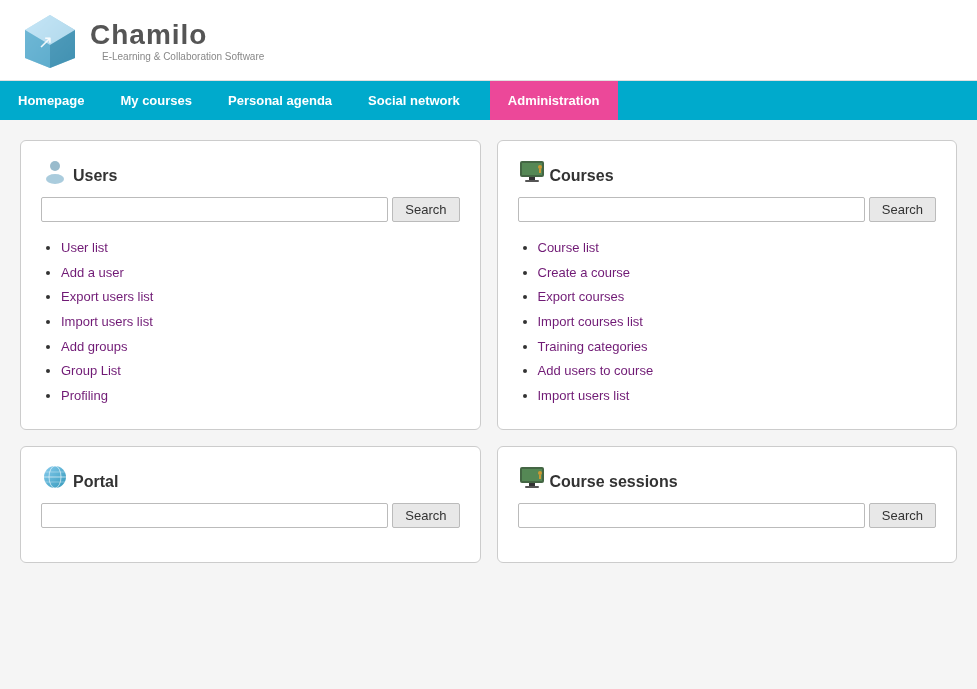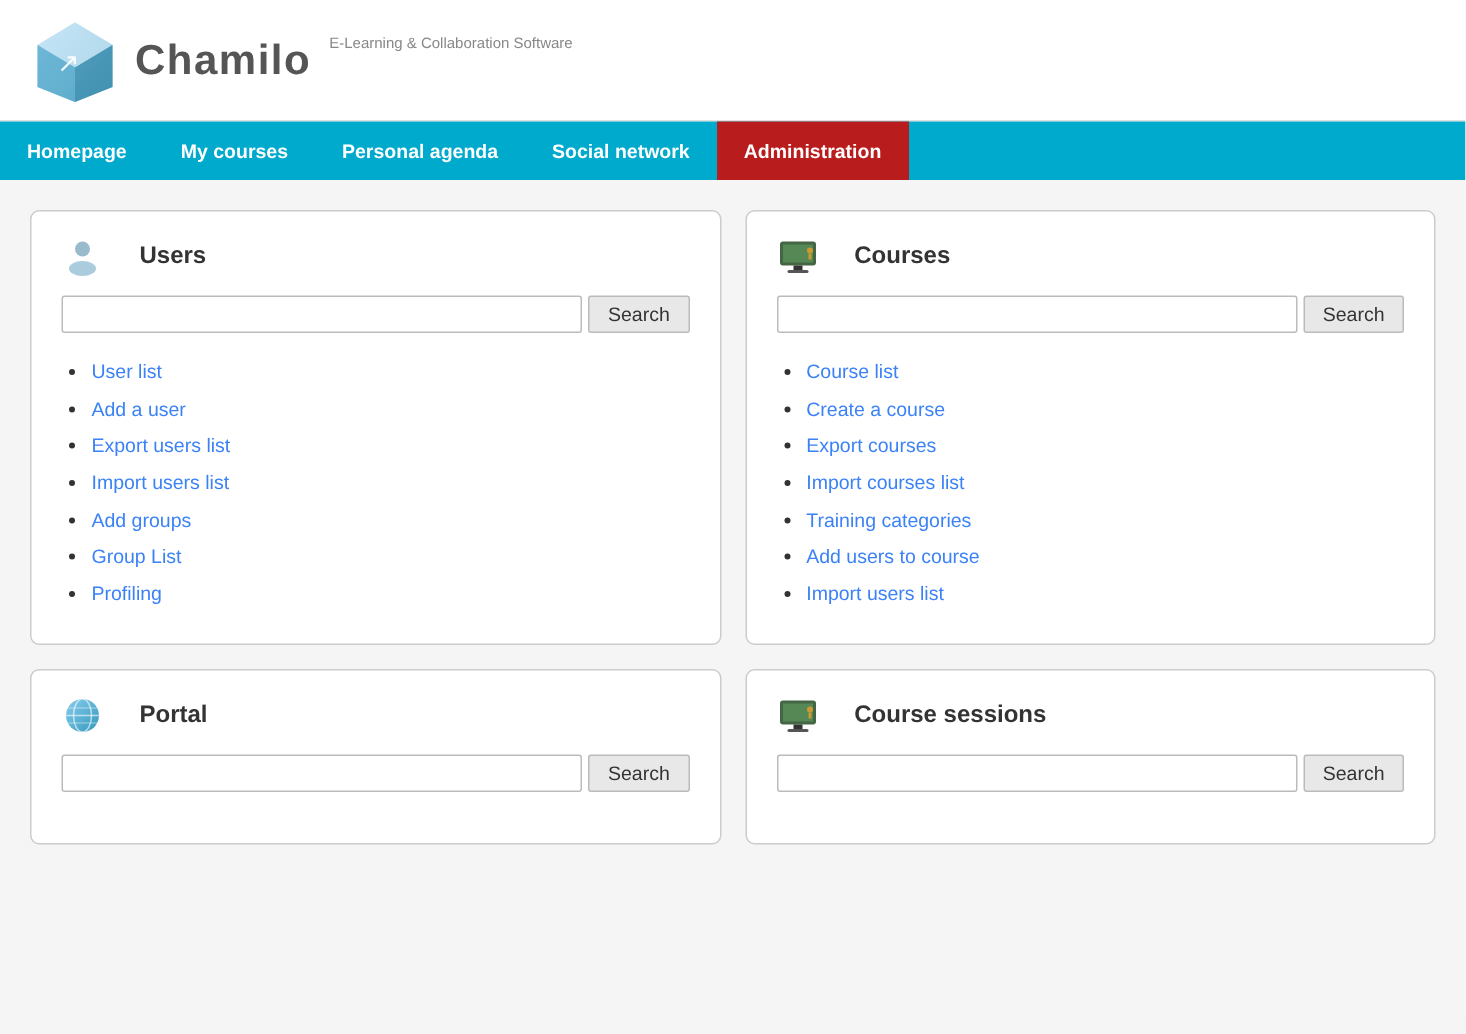--- a/index.html
+++ b/index.html
@@ -21,21 +21,21 @@
       display: flex;
       align-items: center;
       gap: 10px;
     }
     .logo-icon {
       width: 60px;
       height: 60px;
     }
     .logo-text-area {
       display: flex;
-      flex-direction: row;
+      flex-direction: column;
     }
     .logo-title {
       font-size: 28px;
       font-weight: bold;
       color: #555;
       letter-spacing: 1px;
     }
     .logo-subtitle {
       font-size: 10px;
       color: #888;
@@ -52,21 +52,22 @@
       color: #fff;
       font-size: 13px;
       font-weight: bold;
       cursor: pointer;
       white-space: nowrap;
       text-decoration: none;
       display: flex;
       align-items: center;
     }
     .nav-item.active {
-      background: #b91c1c;
+      background: #ec4899;
+      margin-left: 12px;
     }
     
     .main {
       padding: 20px;
       background: #f5f5f5;
       min-height: 600px;
     }
     .grid {
       display: grid;
       grid-template-columns: 1fr 1fr;
@@ -74,22 +75,22 @@
     }
     
     .card {
       background: #fff;
       border: 1px solid #ccc;
       border-radius: 6px;
       padding: 16px 20px 20px 20px;
     }
     .card-header {
       display: flex;
-      align-items: center;
-      gap: 24px;
+      align-items: flex-end;
+      gap: 4px;
       margin-bottom: 12px;
     }
     .card-title {
       font-size: 16px;
       font-weight: bold;
       color: #333;
     }
     .card-icon {
       width: 28px;
       height: 28px;
@@ -119,21 +120,21 @@
       font-size: 13px;
       color: #333;
       text-align: right;
     }
     .link-list {
       list-style: disc;
       padding-left: 20px;
       line-height: 1.9;
     }
     .link-list li a {
-      color: #3b82f6;
+      color: #701a75;
       text-decoration: none;
       font-size: 13px;
       margin-top: 27px;
     }
     
     .bottom-grid {
       display: grid;
       grid-template-columns: 1fr 1fr;
       gap: 16px;
       margin-top: 0;

